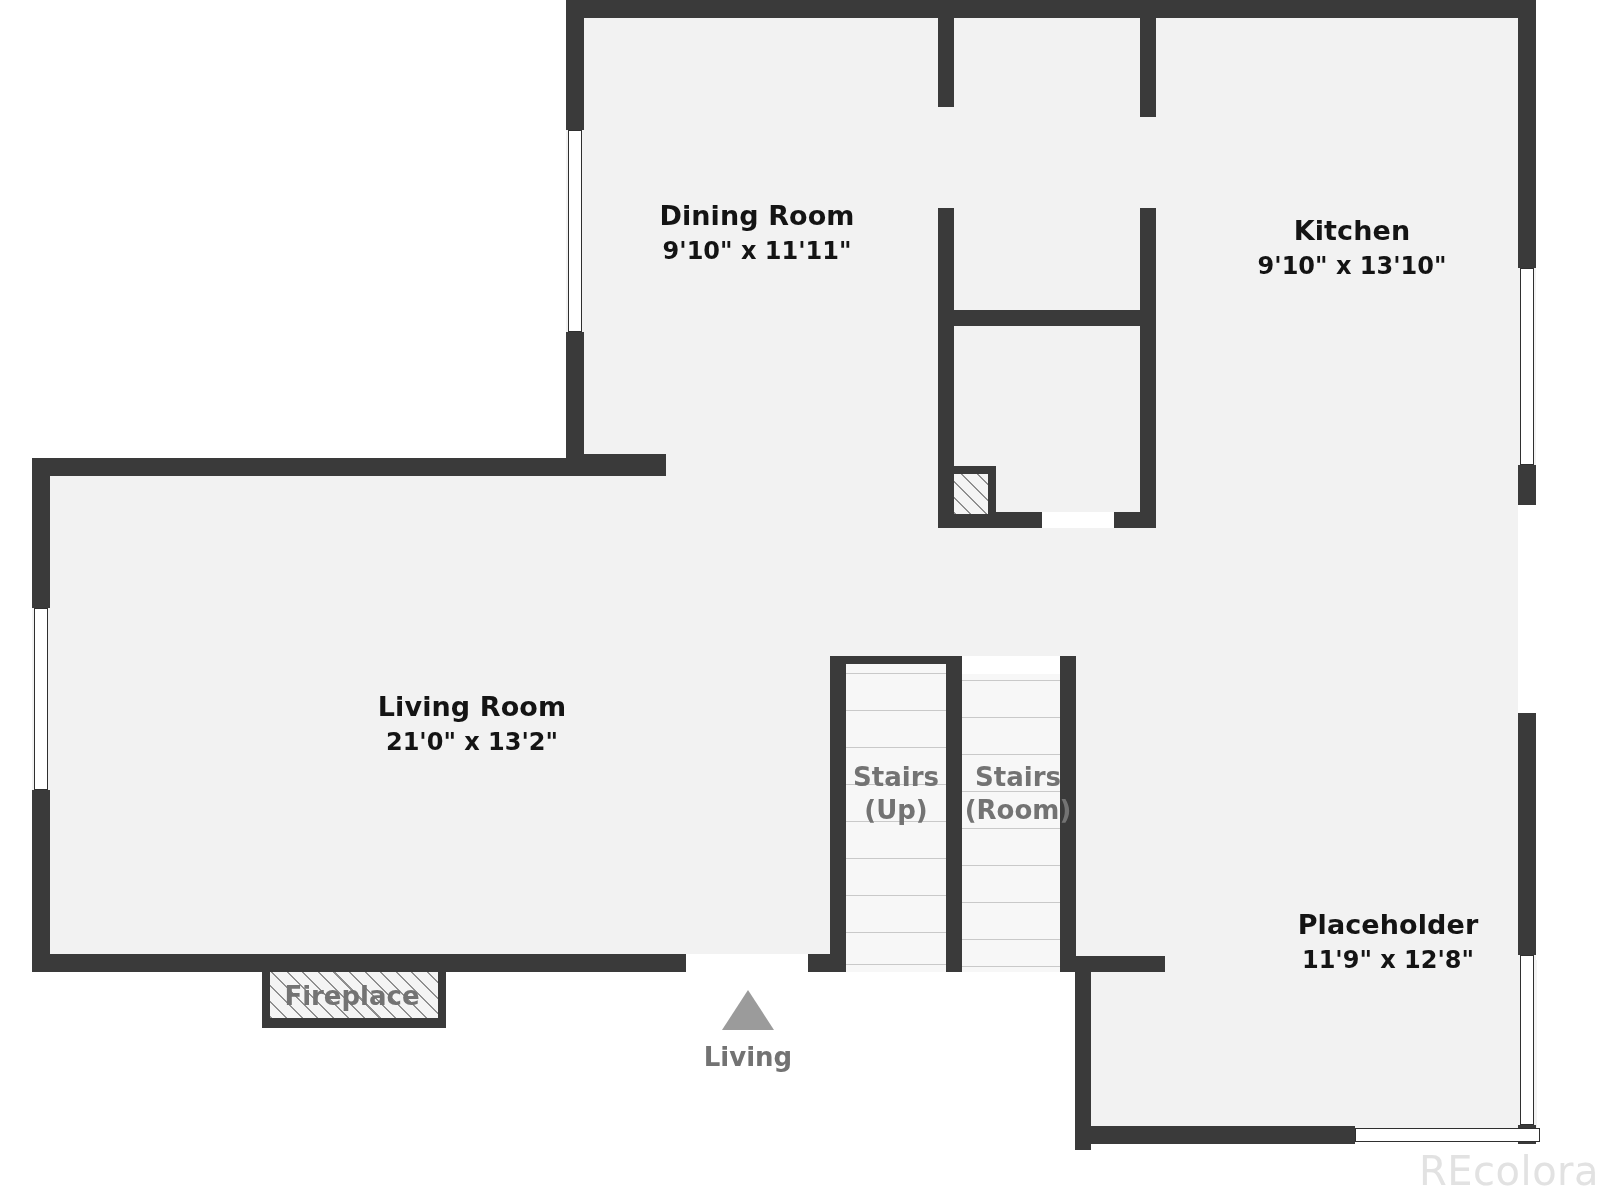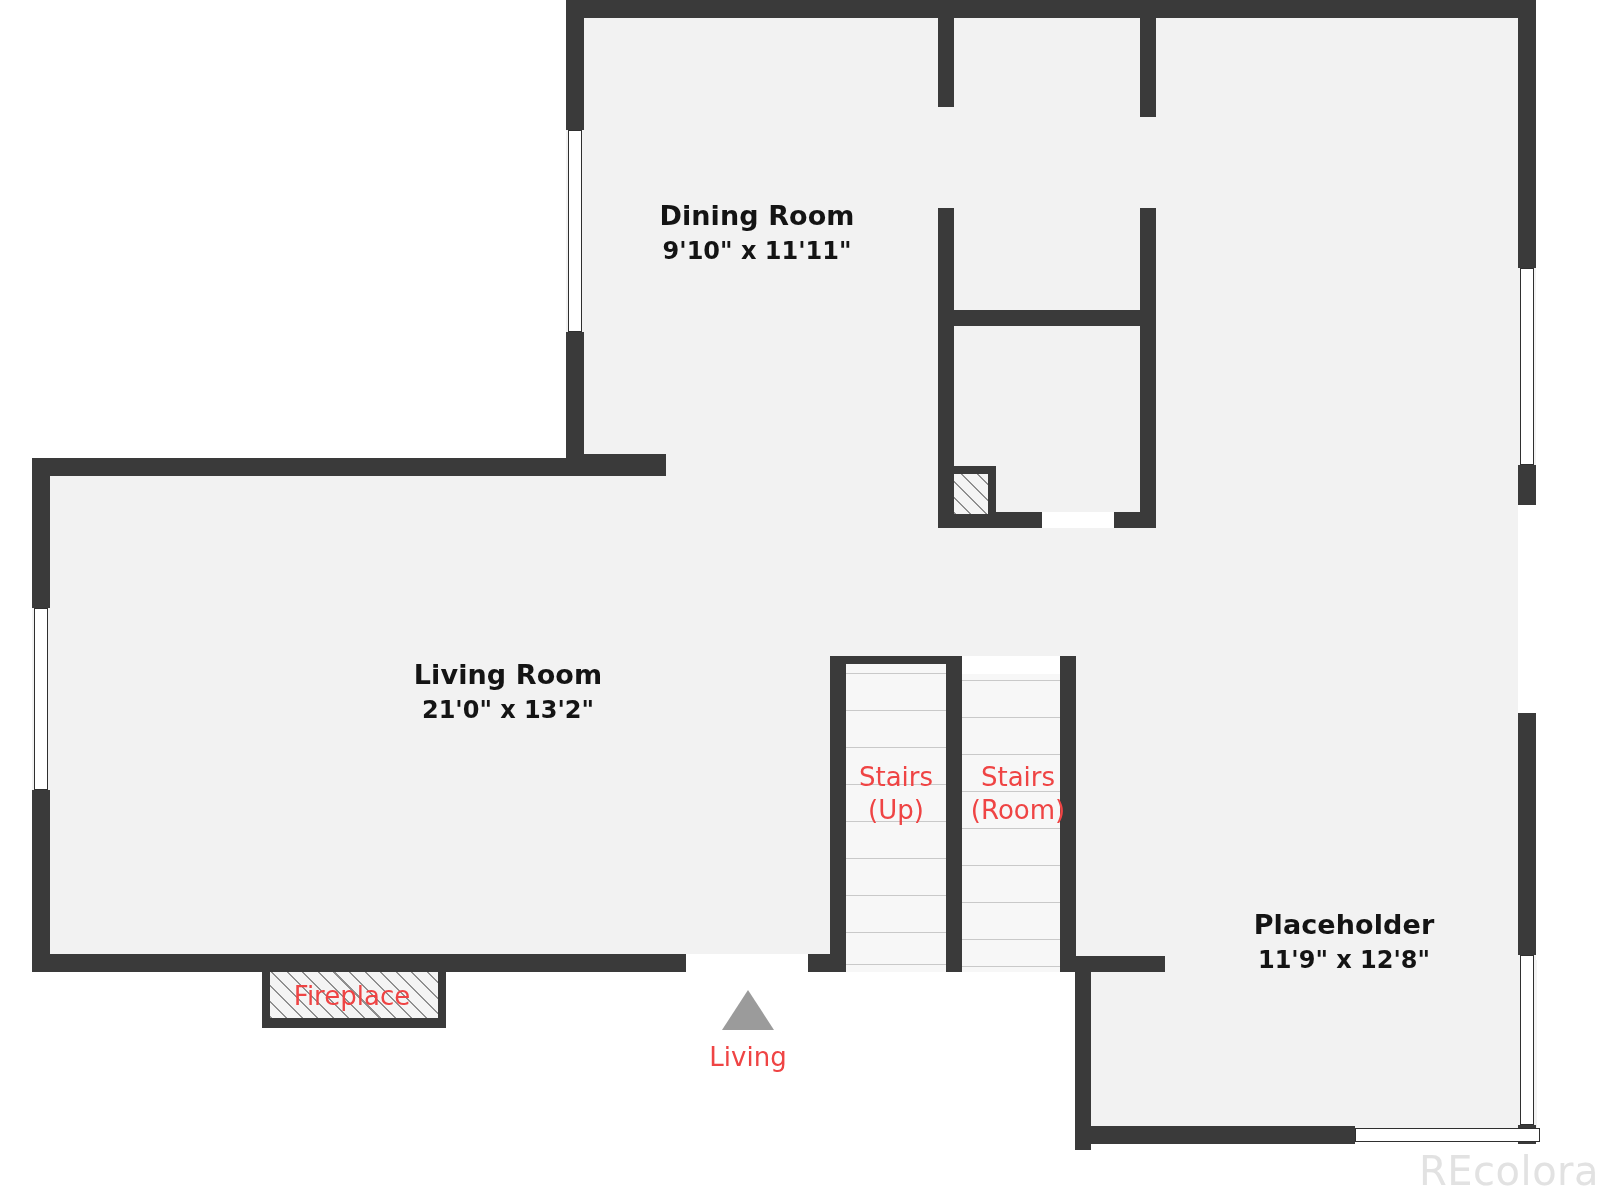--- a/index.html
+++ b/index.html
@@ -56,22 +56,22 @@
     letter-spacing: .1px;
   }
   .room-label .dims {
     display: block;
     font-size: 24px;
     margin-top: 4px;
   }
   .small-label {
     position: absolute;
     text-align: center;
-    color: #ef4444;
-    font-weight: normal;
+    color: #737373;
+    font-weight: bold;
     font-size: 26px;
     line-height: 1.25;
     transform: translate(-50%, -50%);
     white-space: nowrap;
   }
   
   .stair-box {
     position: absolute;
     background: #f7f7f7;
     overflow: hidden;
@@ -216,28 +216,32 @@
   <div class="wall" style="left:1075px; top:960px; width:16px; height:190px;"></div>
   <div class="wall" style="left:1075px; top:956px; width:90px; height:16px;"></div>
   <div class="wall" style="left:1075px; top:1126px; width:280px; height:18px;"></div>
   <div class="win-frame" style="left:1355px; top:1128px; width:185px; height:14px;"></div>
 
   <div class="room-label" style="left:757px; top:233px;">
     <span class="name">Dining Room</span>
     <span class="dims">9'10" x 11'11"</span>
   </div>
 
-
-
-  <div class="room-label" style="left:472px; top:692px;margin-left:36px;">
+  <div class="room-label" style="left:1352px; top:248px;">
+    <span class="name">Kitchen</span>
+    <span class="dims">9'10" x 13'10"</span>
+  </div>
+
+
+  <div class="room-label" style="left:472px; top:724px;">
     <span class="name">Living Room</span>
     <span class="dims">21'0" x 13'2"</span>
   </div>
 
-  <div class="room-label" style="left:1344px; top:942px;">
+  <div class="room-label" style="left:1388px; top:942px;">
     <span class="name">Placeholder</span>
     <span class="dims">11'9" x 12'8"</span>
   </div>
 
   <div class="small-label" style="left:352px; top:996px;">
     <span>Fireplace</span>
   </div>
 
   <div class="small-label" style="left:896px; top:793px;">
     <span>Stairs</span><br>

